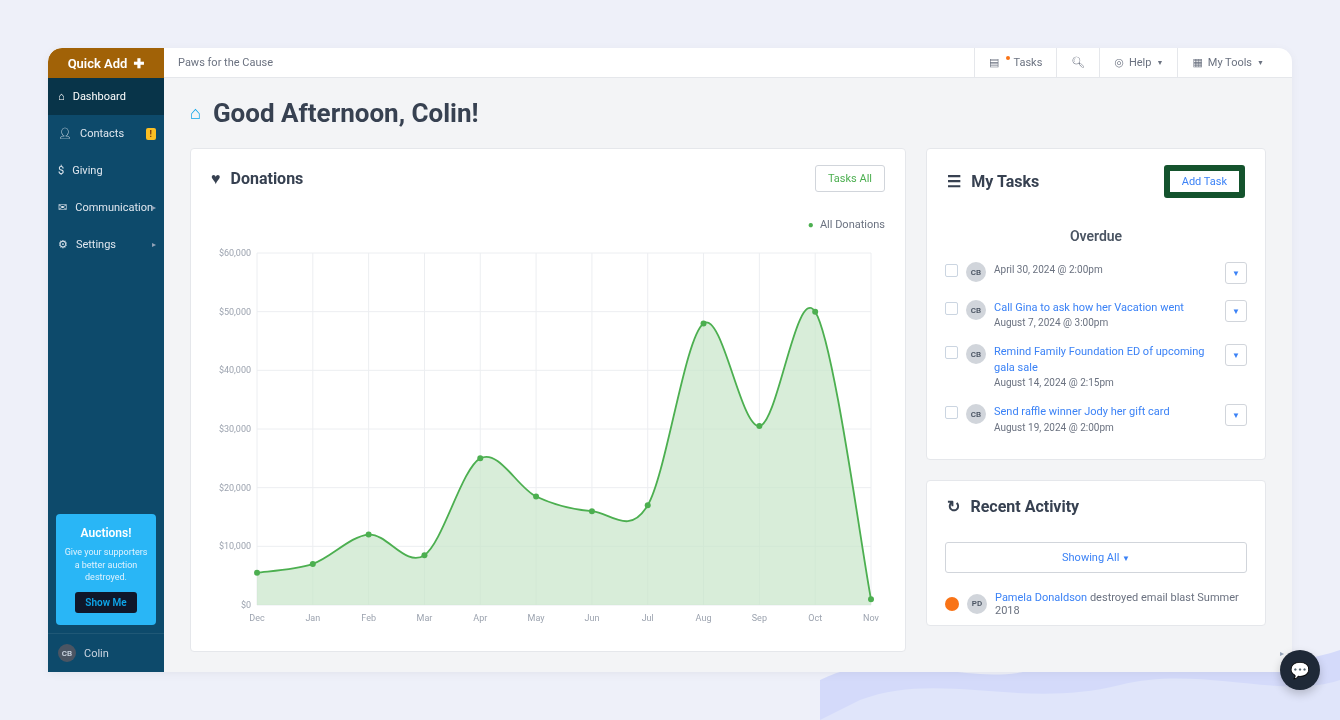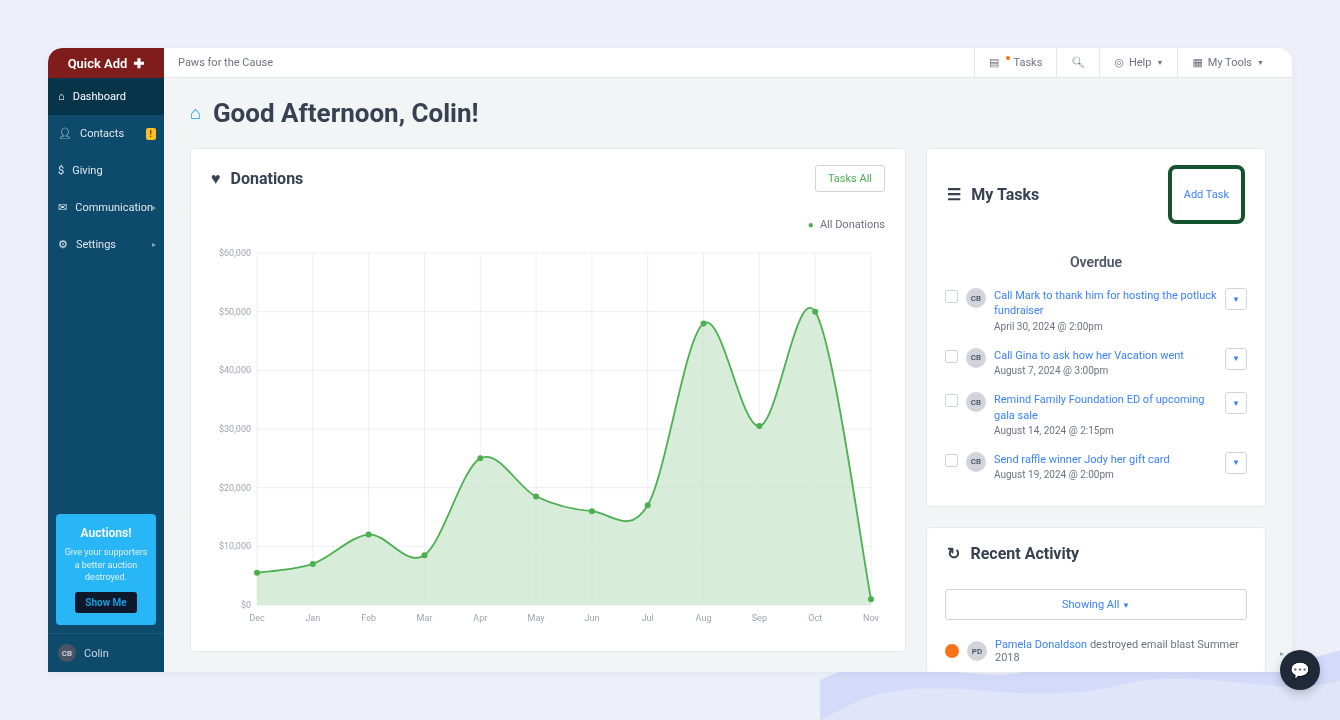--- a/index.html
+++ b/index.html
@@ -1,19 +1,19 @@
 <!DOCTYPE html>
 <html><head>
 <meta charset="utf-8">
 <style>
 * { margin: 0; padding: 0; box-sizing: border-box; font-family: -apple-system, BlinkMacSystemFont, "Segoe UI", Roboto, sans-serif; }
 body { background: #eef0f9; width: 1340px; height: 720px; overflow: hidden; position: relative; }
 .app-shell { position: absolute; left: 48px; top: 48px; width: 1244px; height: 624px; background: #fff; border-radius: 14px 14px 0 0; overflow: hidden; box-shadow: 0 2px 10px rgba(0,0,0,0.05); display: flex; flex-direction: column; }
 .top-strip { display:flex; height:30px; }
-.quick-add { width:116px; background:#7f1d1d; color:#fff; display:flex; align-items:center; justify-content:center; gap:6px; font-size:13px; font-weight:600; border-radius:14px 0 0 0; cursor:pointer; }
+.quick-add { width:116px; background:#a16207; color:#fff; display:flex; align-items:center; justify-content:center; gap:6px; font-size:13px; font-weight:600; border-radius:14px 0 0 0; cursor:pointer; }
 .topbar { flex:1; display:flex; align-items:center; justify-content:space-between; border-bottom:1px solid #e5e7eb; padding:0 14px; font-size:11px; color:#6b7280; }
 .topbar-right { display:flex; align-items:center; height:100%; }
 .top-item { display:flex; align-items:center; gap:5px; padding:0 14px; height:100%; border-left:1px solid #e5e7eb; cursor:pointer; color:#6b7280; }
 .top-item .dot { width:4px; height:4px; background:#f97316; border-radius:50%; position:relative; top:-5px; left:2px; }
 .body-row { display:flex; flex:1; min-height:0; }
 .sidebar { width:116px; background:#0d4a6b; color:#cbd5e1; display:flex; flex-direction:column; font-size:11px; }
 .nav-item { display:flex; align-items:center; gap:8px; padding:12px 10px; cursor:pointer; position:relative; color:#e0e7ef; }
 .nav-item.active { background:#083449; color:#fff; }
 .nav-badge { position:absolute; right:8px; background:#fbbf24; color:#78350f; font-size:9px; font-weight:bold; padding:1px 4px; border-radius:2px; }
 .nav-chevron { position:absolute; right:8px; font-size:8px; color:#94a3b8; }
@@ -28,21 +28,21 @@
 .greeting { display:flex; align-items:center; gap:12px; margin-bottom:20px; }
 .greeting .home-ico { color:#0ea5e9; font-size:18px; }
 .greeting h1 { font-size:26px; font-weight:700; color:#374151; }
 .content-grid { display:flex; gap:20px; align-items:flex-start; }
 .card { background:#fff; border:1px solid #e5e7eb; border-radius:4px; }
 .card-left { flex:1; min-width:0; }
 .card-right { width:340px; display:flex; flex-direction:column; gap:20px; }
 .card-header { display:flex; align-items:center; justify-content:space-between; padding:16px 20px; }
 .card-title { display:flex; align-items:center; gap:10px; font-size:16px; font-weight:700; color:#374151; }
 .btn-outline-green { border:1px solid #d1d5db; color:#4CAF50; background:#fff; font-size:11px; padding:6px 12px; border-radius:3px; cursor:pointer; }
-.btn-outline-blue { border:4px solid #14532d; color:#3b82f6; background:#fff; font-size:11px; padding:19px 12px; border-radius:8px; cursor:pointer; }
+.btn-outline-blue { border:6px solid #14532d; color:#3b82f6; background:#fff; font-size:11px; padding:4px 12px; border-radius:3px; cursor:pointer; }
 .chart-wrap { padding:10px 20px 20px; }
 .legend { text-align:right; font-size:11px; color:#6b7280; padding:10px 20px 6px; }
 .legend .bullet { color:#4CAF50; font-size:10px; margin-right:6px; }
 .tasks-body { padding:0 18px 18px; }
 .tasks-heading { font-size:14px; font-weight:600; color:#4b5563; padding:14px 0 10px;text-align:center; }
 .task-row { display:flex; align-items:flex-start; gap:8px; padding:8px 0; }
 .task-check { width:13px; height:13px; border:1px solid #cbd5e1; border-radius:2px; flex-shrink:0; margin-top:2px; cursor:pointer; }
 .task-avatar { width:20px; height:20px; border-radius:50%; background:#d1d5db; color:#4b5563; font-size:8px; font-weight:600; display:flex; align-items:center; justify-content:center; flex-shrink:0; }
 .task-text { flex:1; min-width:0; }
 .task-link { font-size:11px; color:#3b82f6; cursor:pointer; line-height:1.4; }
@@ -221,21 +221,20 @@
               </div>
               <button class="btn-outline-blue">Add Task</button>
             </div>
             <div class="tasks-body">
               <div class="tasks-heading">Overdue</div>
               <div id="tasks-list">
                   <div class="task-row">
     <div class="task-check"></div>
     <div class="task-avatar">CB</div>
     <div class="task-text">
-      <div class="task-link">Call Mark to thank him for hosting the potluck fundraiser</div>
       <div class="task-date">April 30, 2024 @ 2:00pm</div>
     </div>
     <div class="task-caret">▼</div>
                   </div>
                   <div class="task-row">
     <div class="task-check"></div>
     <div class="task-avatar">CB</div>
     <div class="task-text">
       <div class="task-link">Call Gina to ask how her Vacation went</div>
       <div class="task-date">August 7, 2024 @ 3:00pm</div>

